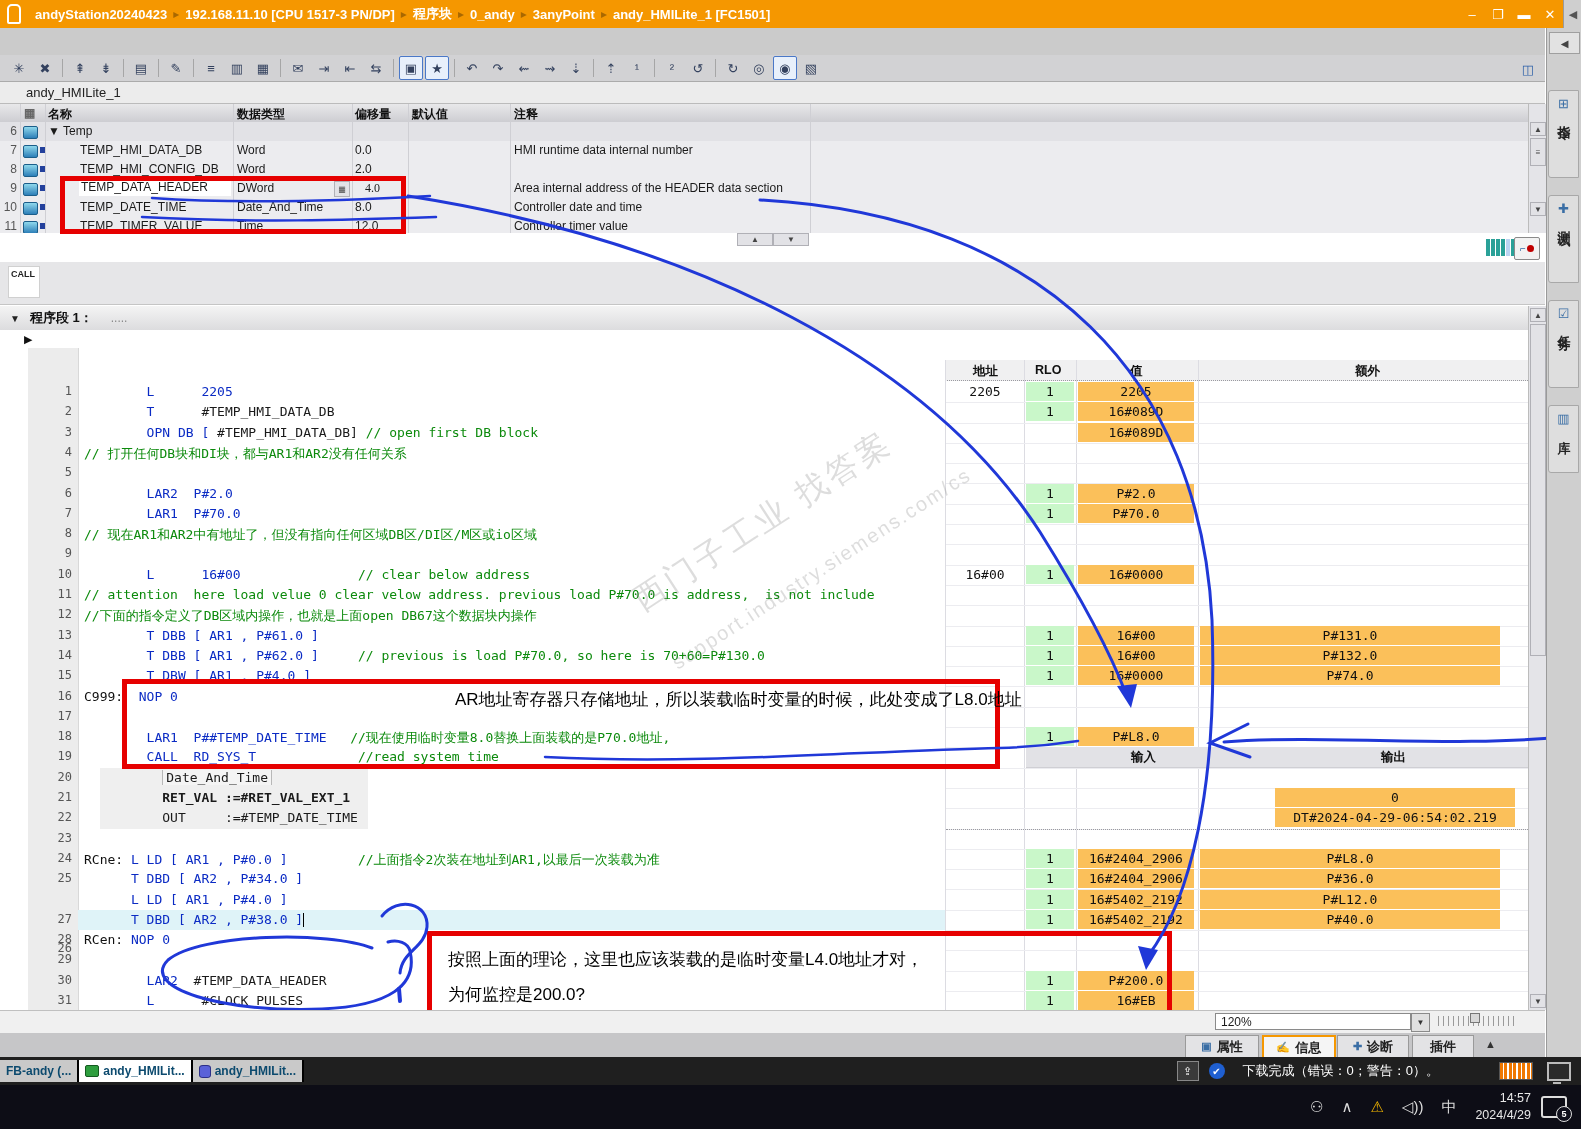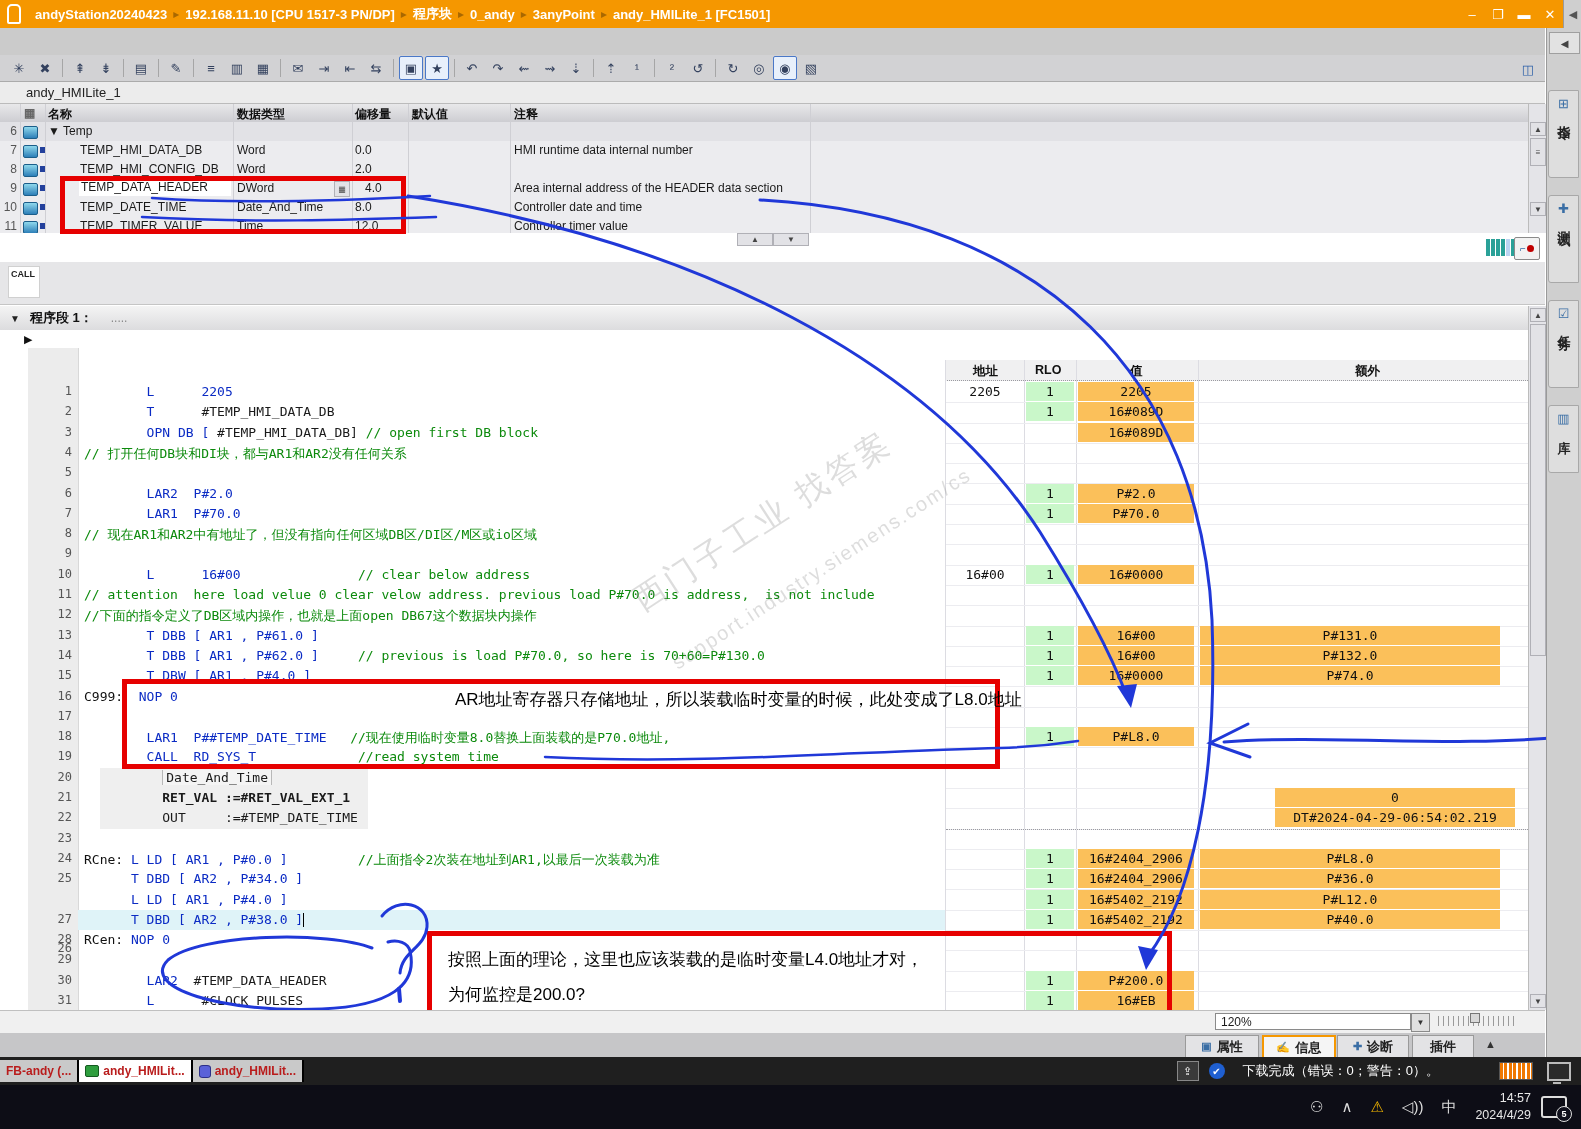--- a/index.html
+++ b/index.html
@@ -97,21 +97,21 @@
   
   .insptabs{left:0;top:1033px;width:1545px;height:24px;background:#c6c6c8;border-bottom:3px solid #f59700;}
   .itab{position:absolute;top:2px;height:21px;background:#e3e3e5;border:1px solid #9a9a9a;border-bottom:none;
         display:flex;align-items:center;justify-content:center;font-size:13px;font-weight:bold;color:#222;gap:5px;}
   .itab.active{background:#f5f5f5;border:2px solid #f59700;border-bottom:none;}
   .itab .ticon{font-size:11px;color:#3a6ea5;}
   .insp-right{position:absolute;right:45px;top:5px;color:#333;font-size:11px;letter-spacing:4px;}
   
   .statusbar{left:0;top:1057px;width:1581px;height:28px;background:#1f1f1f;display:flex;align-items:center;}
   .etab{height:22px;margin-top:0;display:flex;align-items:center;gap:4px;font-size:12px;font-weight:bold;
-        padding:0 6px;color:#b91c1c;border-right:2px solid #000;}
+        padding:0 6px;color:#0c4a6e;border-right:2px solid #000;}
   .etab.gray{background:#c9c9c9;} .etab.white{background:#fff;}
   .fbicon{width:12px;height:10px;background:#2e9e3e;border:1px solid #145a20;border-radius:2px;}
   .dbicon{width:10px;height:11px;background:#5a62d8;border-radius:4px/3px;border:1px solid #2c2f88;}
   .dlicon{width:20px;height:18px;background:#3a3a3a;border:1px solid #888;color:#fff;font-size:11px;
           display:flex;align-items:center;justify-content:center;}
   .bluecheck{width:16px;height:16px;border-radius:50%;background:#1f5fd0;color:#fff;font-size:10px;
              display:flex;align-items:center;justify-content:center;}
   .dlmsg{color:#fff;font-size:13px;margin-left:8px;white-space:nowrap;}
   .stripes{width:32px;height:16px;background:repeating-linear-gradient(90deg,#f07800 0 3px,#fff 3px 4.5px);border:1px solid #555;}
   .pcicon{width:20px;height:15px;border:2px solid #bbb;background:#2a2a2a;position:relative;}
@@ -255,21 +255,21 @@
           <div class="vt-cell" style="left: 412px; width: 95px;"></div>
           <div class="vt-cell" style="left: 514px; width: 295px; margin-top: 31px;">HMI configuration data datablock number</div>
         </div>
         <div class="vt-row" style="top: 75px; background: rgb(236, 236, 239);">
           <div class="vt-cell vt-num" style="left: 1px;">9</div>
           <div class="varicon"></div>
           <div class="subicon"></div>
           <div class="vt-cell" style="left: 79px; width: 150px; background: rgb(255, 255, 255); padding-left: 2px; top: 1px; height: 16px;">TEMP_DATA_HEADER</div>
           <div class="vt-cell" style="left: 237px; width: 95px;">DWord</div>
           <div class="vscroll" style="left: 334px; top: 2px; width: 14px; height: 14px; position: absolute;">▦</div>
-          <div class="vt-cell" style="left: 365px; width: 50px;">4.0</div>
+          <div class="vt-cell" style="left: 365px; width: 50px; font-family: Liberation Serif, serif;">4.0</div>
           <div class="vt-cell" style="left: 412px; width: 95px;"></div>
           <div class="vt-cell" style="left: 514px; width: 295px;">Area internal address of the HEADER data section</div>
         </div>
         <div class="vt-row" style="top: 94px; background: rgb(236, 236, 239);">
           <div class="vt-cell vt-num" style="left: 1px;">10</div>
           <div class="varicon"></div>
           <div class="subicon"></div>
           <div class="vt-cell" style="left: 80px; width: 150px;">TEMP_DATE_TIME</div>
           <div class="vt-cell" style="left: 237px; width: 95px;">Date_And_Time</div>
           <div class="vt-cell" style="left: 355px; width: 50px;">8.0</div>
@@ -490,20 +490,24 @@
       <div class="code-line" style="top: 972.7px;"><span class="c-kw">        LAR2  </span><span class="c-id">#TEMP_DATA_HEADER</span></div>
       <div class="m-cell m-rlo" style="top: 970.7px;">1</div>
       <div class="m-cell m-val" style="top: 970.7px;">P#200.0</div>
       <div class="m-grid" style="top: 991px; height: 20.3px;"></div>
       <div class="code-num" style="top: 993px;">31</div>
       <div class="code-line" style="top: 993px;"><span class="c-kw">        L      </span><span class="c-id">#CLOCK_PULSES</span></div>
       <div class="m-cell m-rlo" style="top: 991px;">1</div>
       <div class="m-cell m-val" style="top: 991px;">16#EB</div>
     </div>
 
+  <div class="abs ioband">
+    <span style="left:105px;">输入</span>
+    <span style="left:355px;">输出</span>
+  </div>
   <div class="dotsep" style="top:829px;"></div>
 
   <div class="abs" style="left:1528px;top:306px;width:17px;height:704px;background:#e4e4e8;border-left:1px solid #bcbcbc;">
     <div class="vscroll" style="left:1px;top:2px;width:14px;height:12px;">
         <span>▲</span>
       </div>
     <div class="vscroll" style="left:1px;top:18px;width:14px;height:330px;"></div>
     <div class="vscroll" style="left:1px;top:688px;width:14px;height:12px;">
         <span>▼</span>
       </div>

